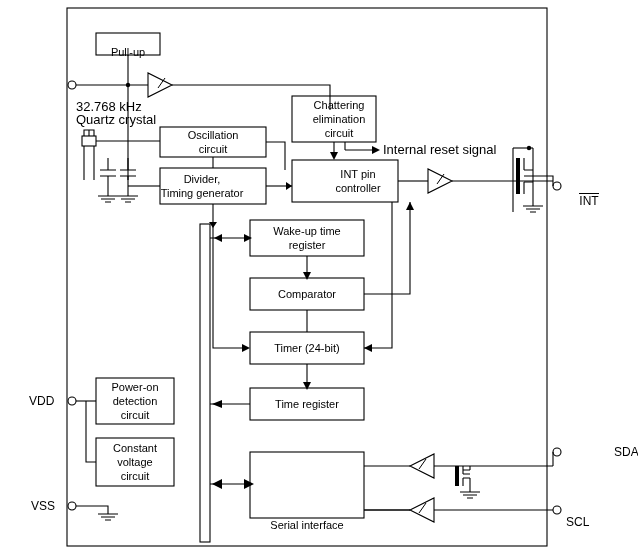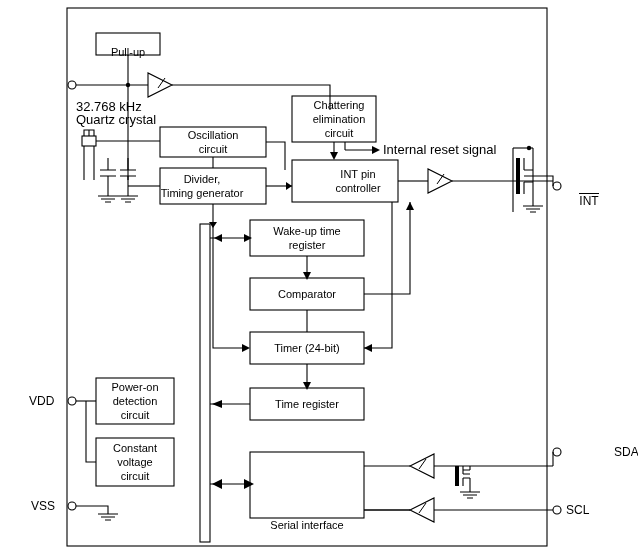--- a/index.html
+++ b/index.html
@@ -193,21 +193,21 @@
     </g>
   </svg>
 
   <div class="pinlbl" style="left:29px; top:394px;">VDD</div>
   <div class="pinlbl" style="left:31px; top:499px;">VSS</div>
 
   <div class="pinlbl" style="left:566px; top:179px;">
     <span style="border-top:1px solid #000; display:inline-block;">INT</span>
   </div>
   <div class="pinlbl" style="left:566px; top:445px;margin-left:48px;">SDA</div>
-  <div class="pinlbl" style="left:566px; top:503px;">SCL</div>
+  <div class="pinlbl" style="left:566px; top:515px;">SCL</div>
 
   <div class="boxlbl" style="left:96px; top:33px; width:64px; height:38px;">Pull-up</div>
 
   <div class="boxlbl" style="left:160px; top:127px; width:106px; height:30px;">Oscillation
 circuit</div>
 
   <div class="boxlbl" style="left:160px; top:168px; width:84px; height:36px;">Divider,
 Timing generator</div>
 
   <div class="boxlbl" style="left:292px; top:96px; width:94px; height:46px;">Chattering

